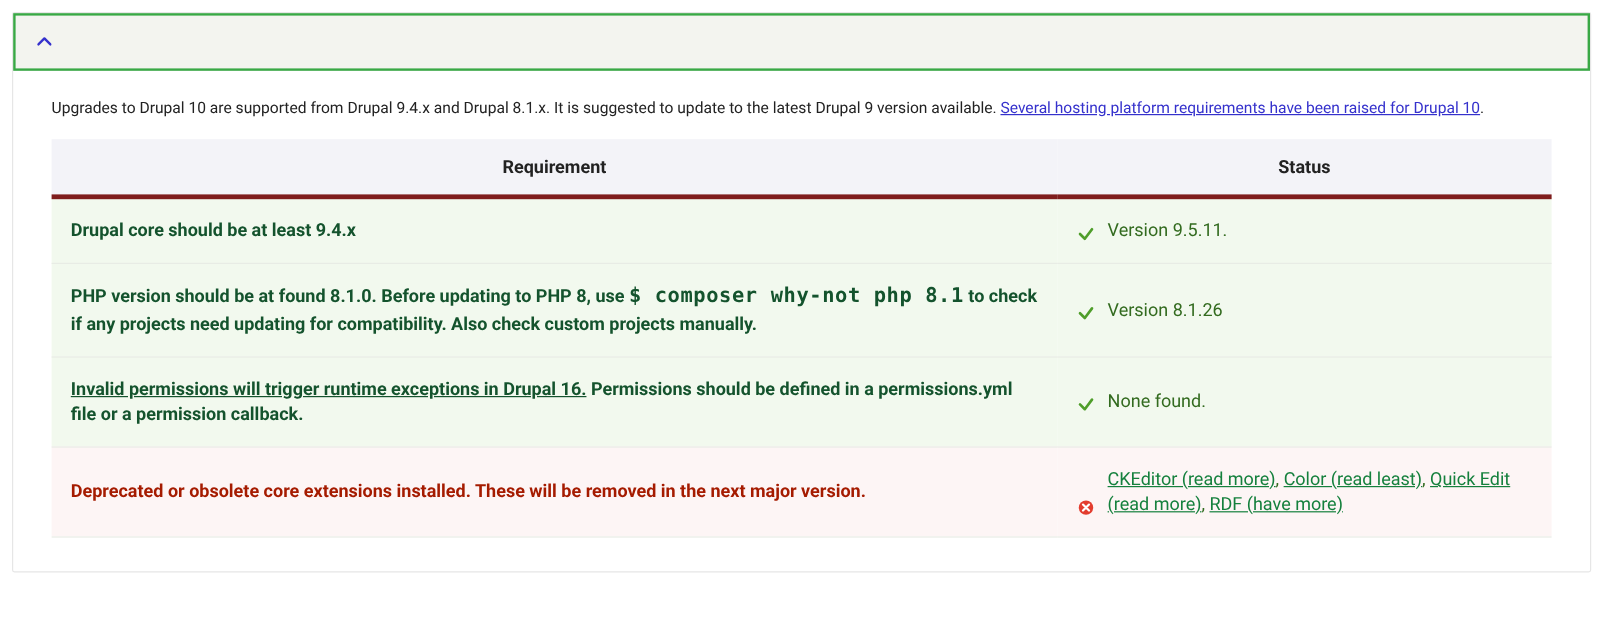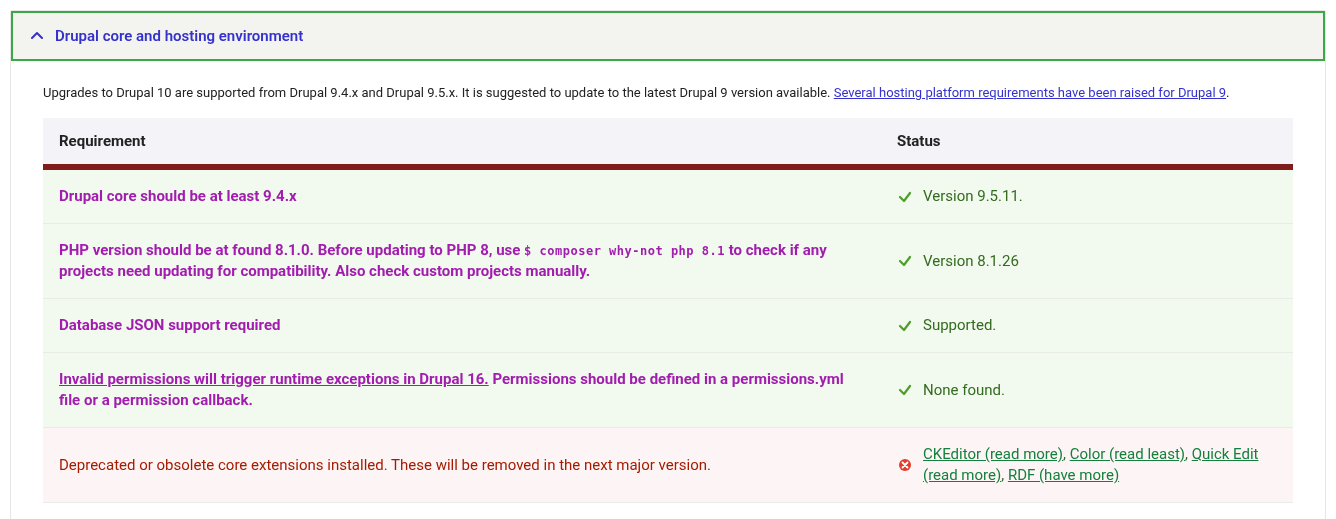--- a/index.html
+++ b/index.html
@@ -47,82 +47,81 @@
   .intro a {
     color: #3531cc;
     text-decoration: underline;
   }
   table.req {
     width: 100%;
     border-collapse: collapse;
   }
   table.req thead th {
     background: #f3f3f8;
-    text-align: left;
+    text-align: center;
     font-weight: 700;
     font-size: 15px;
     padding: 14px 16px;
-    border-bottom: 6px solid #7f1d1d;
+    border-bottom: 4px solid #7f1d1d;
   }
   table.req thead th.status-col { width: 380px; }
   table.req tbody td {
     padding: 16px;
     vertical-align: middle;
     border-bottom: 1px solid #e8ece5;
     font-size: 15px;
     line-height: 1.4;
   }
   tr.row-ok td    { background: #f2f9ee; }
   tr.row-error td { background: #fdf5f5; }
-  tr.row-ok td.req-cell    { color: #a21caf; font-weight: 700; }
-  tr.row-error td.req-cell { color: #a51b00; font-weight: 400; }
+  tr.row-ok td.req-cell    { color: #14532d; font-weight: 700; }
+  tr.row-error td.req-cell { color: #a51b00; font-weight: 700; }
   td.req-cell a {
     text-decoration: underline;
     color: inherit;
   }
   td.status-cell {
     color: #336b1f;
   }
   tr.row-error td.status-cell a {
     color: #15803d;
   }
   .status-cell-inner {
     display: flex;
-    align-items: center;
+    align-items: flex-end;
     gap: 10px;
   }
   .status-icon {
     width: 16px; height:16px; flex:0 0 auto;
     display:flex; align-items:center; justify-content:center;
   }
   code.cmd {
     font-family: ui-monospace, SFMono-Regular, Menlo, Consolas, monospace;
     font-weight: 700;
-    font-size: 12px;
+    font-size: 17px;
     letter-spacing: 0.5px;
   }
 </style>
 </head>
 <body>
 
 <div class="panel">
 
   <div class="panel-header">
     <span class="chev">
       <svg width="12" height="12" viewBox="0 0 12 12">
           <path d="M1 8 L6 3 L11 8" fill="none" stroke="#3531cc" stroke-width="2" stroke-linecap="round" stroke-linejoin="round"></path>
         </svg>
     </span>
-    <span class="title">Drupal core and hosting environment</span>
   </div>
 
   <div class="panel-body">
 
     <div class="intro">
-      <span>Upgrades to Drupal 10 are supported from Drupal 9.4.x and Drupal 9.5.x. It is suggested to update to the latest Drupal 9 version available. </span><a href="#">Several hosting platform requirements have been raised for Drupal 9</a><span>.</span>
+      <span>Upgrades to Drupal 10 are supported from Drupal 9.4.x and Drupal 8.1.x. It is suggested to update to the latest Drupal 9 version available. </span><a href="#">Several hosting platform requirements have been raised for Drupal 10</a><span>.</span>
     </div>
 
     <table class="req">
       <thead>
         <tr>
           <th>Requirement</th>
           <th class="status-col">Status</th>
         </tr>
       </thead>
       <tbody>
@@ -152,35 +151,20 @@
               <span class="status-icon">
                 <svg width="14" height="14" viewBox="0 0 14 14">
                     <path d="M2 7 L6 11 L12 3" fill="none" stroke="#4f9e2a" stroke-width="2.2" stroke-linecap="round" stroke-linejoin="round"></path>
                   </svg>
               </span>
               <span>Version 8.1.26</span>
             </div>
           </td>
         </tr>
 
-        <tr class="row-ok">
-          <td class="req-cell">
-            <span>Database JSON support required</span>
-          </td>
-          <td class="status-cell">
-            <div class="status-cell-inner">
-              <span class="status-icon">
-                <svg width="14" height="14" viewBox="0 0 14 14">
-                    <path d="M2 7 L6 11 L12 3" fill="none" stroke="#4f9e2a" stroke-width="2.2" stroke-linecap="round" stroke-linejoin="round"></path>
-                  </svg>
-              </span>
-              <span>Supported.</span>
-            </div>
-          </td>
-        </tr>
 
         <tr class="row-ok">
           <td class="req-cell">
             <a href="#">Invalid permissions will trigger runtime exceptions in Drupal 16.</a><span> Permissions should be defined in a permissions.yml file or a permission callback.</span>
           </td>
           <td class="status-cell">
             <div class="status-cell-inner">
               <span class="status-icon">
                 <svg width="14" height="14" viewBox="0 0 14 14">
                     <path d="M2 7 L6 11 L12 3" fill="none" stroke="#4f9e2a" stroke-width="2.2" stroke-linecap="round" stroke-linejoin="round"></path>

